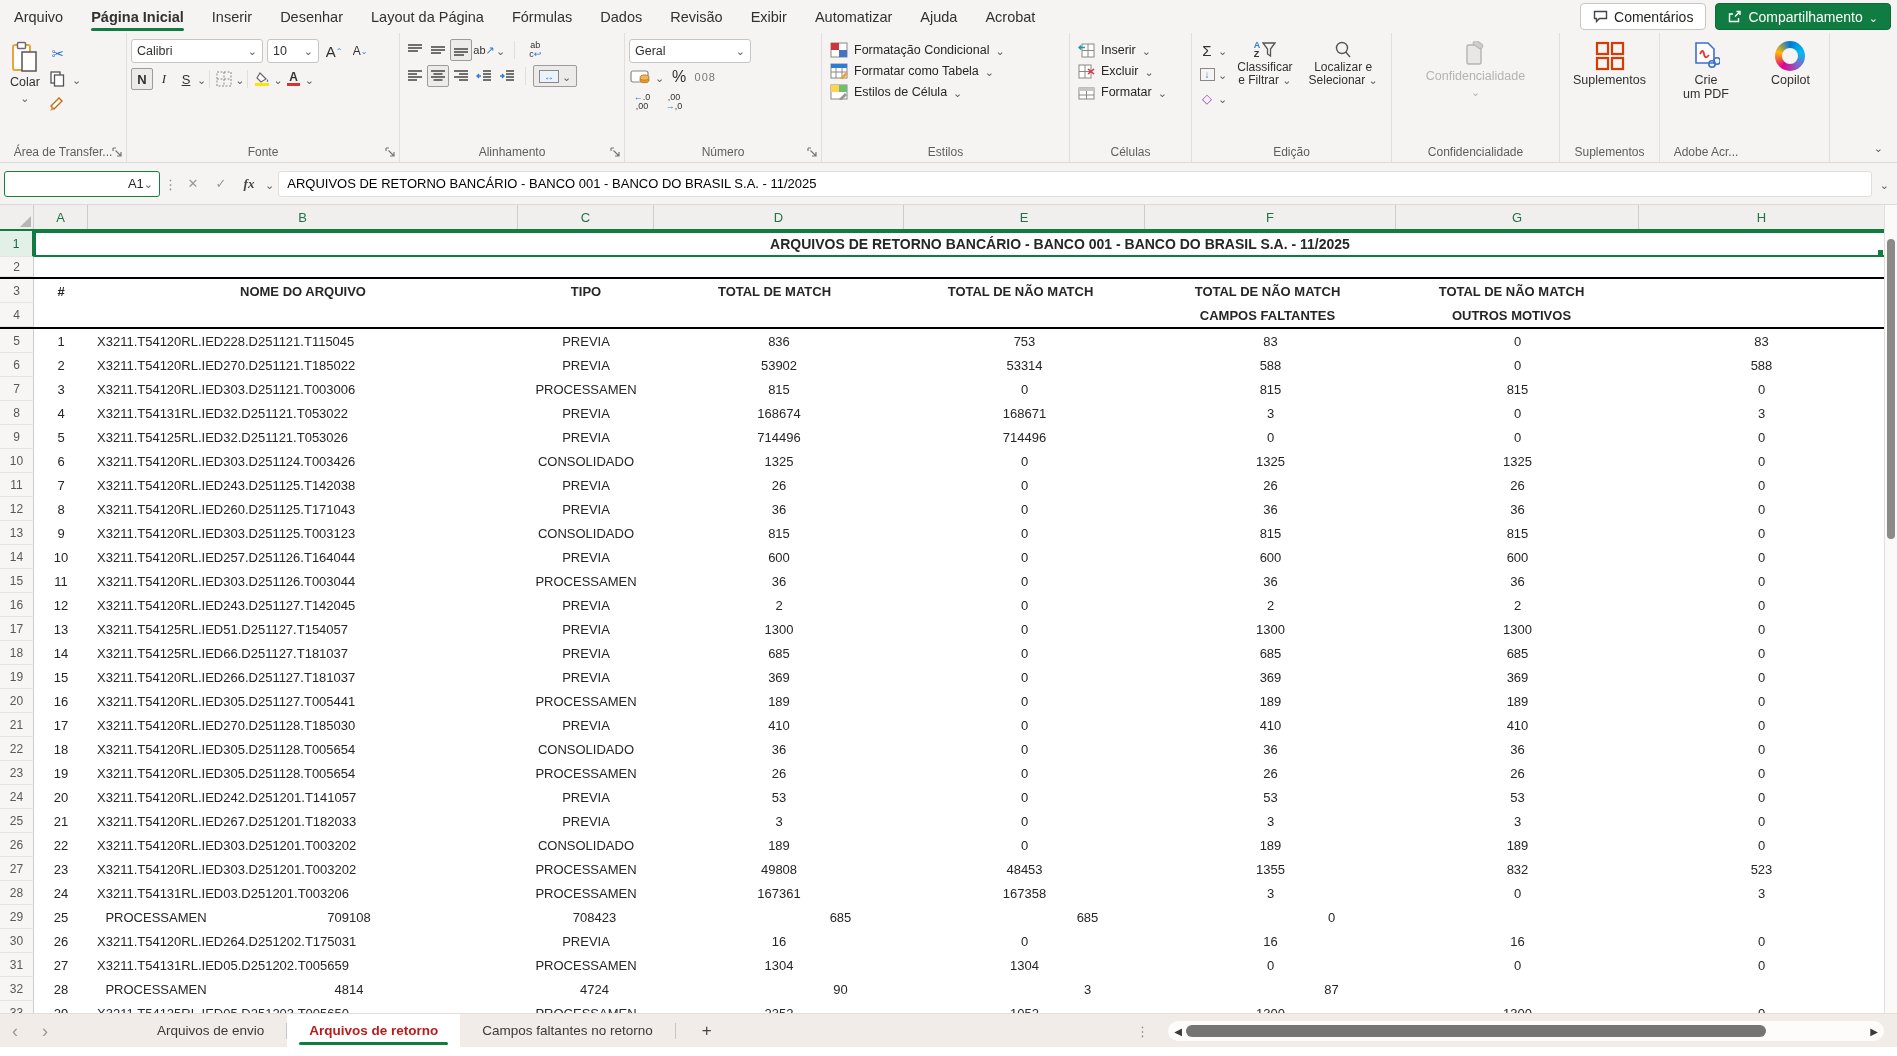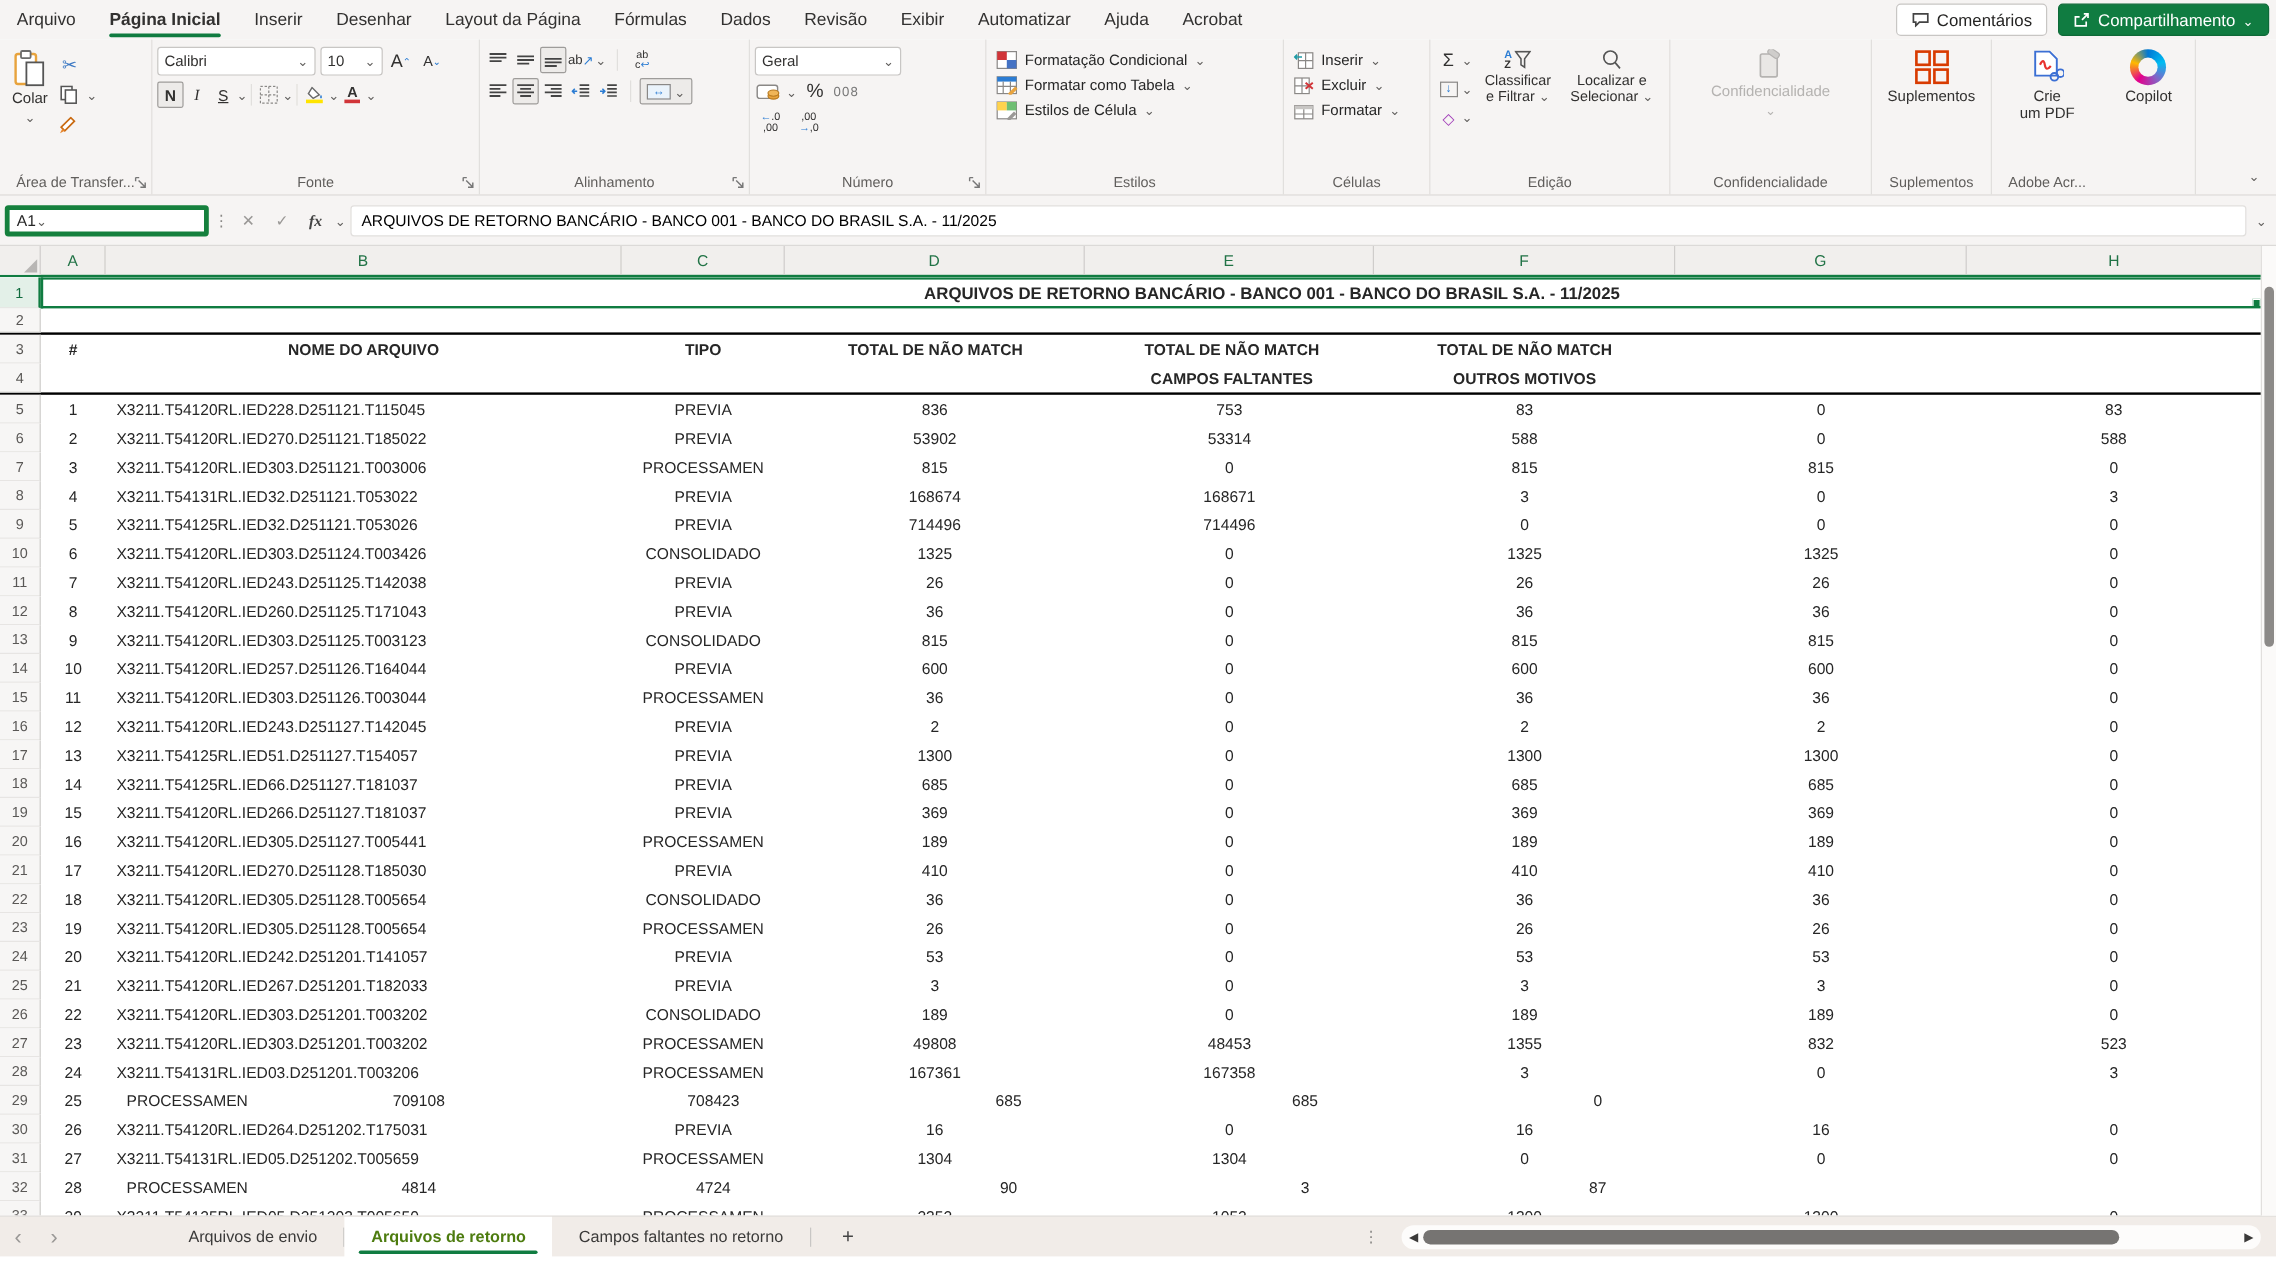--- a/index.html
+++ b/index.html
@@ -27,21 +27,21 @@
   .bigbtn { display:flex; flex-direction:column; align-items:center; justify-content:flex-start; gap:2px; font-size:12.5px; color:#323130; padding:4px 6px; border-radius:3px; }
   .smicon { width:24px; height:22px; display:flex; align-items:center; justify-content:center; }
   .ddbox { background:#fff; border:1px solid #c8c6c4; border-radius:3px; height:24px; display:flex; align-items:center; font-size:12.5px; padding:0 5px; justify-content:space-between; color:#323130; }
   .tbtn { min-width:22px; height:22px; display:flex; align-items:center; justify-content:center; font-size:13px; color:#323130; border-radius:2px; }
   .tbtn.boxed { border:1px solid #9e9c9a; background:#edebe9; }
   .vsep { width:1px; background:#e1dfdd; margin:2px 3px; }
   .grayed { color:#b5b3b1 !important; }
 
   
   #fbar { height:42px; background:#f6f4f3; display:flex; align-items:center; padding:6px 4px; gap:4px; border-bottom:1px solid #dcdad8; }
-  #namebox { width:170px; height:26px; background:#fff; border:4px solid #15803d; border-radius:3px; display:flex; align-items:center; font-size:13px; padding:0 6px; justify-content:flex-start; }
+  #namebox { width:156px; height:26px; background:#fff; border:1px solid #15803d; border-radius:3px; display:flex; align-items:center; font-size:13px; padding:0 6px; justify-content:flex-end; }
   .grip::after { content:"⋮"; color:#8a8886; font-size:13px; }
   .fbtn { width:24px; height:24px; display:flex; align-items:center; justify-content:center; font-size:13px; color:#9a9896; }
   .fx { font-style:italic; font-family:"Liberation Serif", serif; color:#444; font-weight:bold; }
   #formula-input { flex:1; height:26px; background:#fff; border:1px solid #e1dfdd; border-radius:3px; display:flex; align-items:center; font-size:13px; padding:0 8px; color:#000; white-space:nowrap; overflow:hidden; }
 
   
   #colheads { height:26px; display:flex; background:#f1efed; border-bottom:2px solid #107C41; }
   .cornercell { width:34px; position:relative; border-right:1px solid #cfcdcb; background:#f1efed; }
   .cornercell::after { content:""; position:absolute; right:2px; bottom:2px; border-left:11px solid transparent; border-bottom:11px solid #b8b6b4; }
   .colhead { display:flex; align-items:center; justify-content:center; font-size:13px; color:#217346; border-right:1px solid #cfcdcb; }
@@ -63,21 +63,21 @@
   .hcell span { height:24px; display:flex; align-items:center; }
 
   
   #vscroll { position:absolute; right:0; top:205px; width:13px; height:808px; background:#fbfaf9; border-left:1px solid #e1dfdd; z-index:5; }
   #vthumb { position:absolute; left:2px; right:2px; top:34px; height:300px; background:#8c8a88; border-radius:4px; }
 
   
   #sheetbar { height:34px; background:#f1ece8; display:flex; align-items:center; position:relative; border-top:1px solid #e1dfdd; }
   .navarr { width:30px; text-align:center; color:#9a9896; font-size:18px; line-height:1; }
   .stab { font-size:13.5px; color:#3b3a39; padding:0 22px; height:34px; display:flex; align-items:center; position:relative; }
-  .stab.active { background:#fff; font-weight:bold; color:#4d7c0f; }
+  .stab.active { background:#fff; font-weight:bold; color:#b91c1c; }
   .stab.active::after { content:""; position:absolute; left:12px; right:12px; bottom:3px; height:3px; background:#107C41; border-radius:2px; }
   .stabsep { width:1px; height:16px; background:#c8c6c4; }
   #addsheet { font-size:17px; color:#444; padding:0 26px; }
   #sheetkebab { position:absolute; left:1136px; font-size:15px; color:#444; }
   #hscroll { position:absolute; left:1168px; width:716px; height:20px; top:7px; background:#fdfcfb; border-radius:10px; display:flex; align-items:center; padding:0 4px; }
   #hscroll .harr { color:#3b3a39; font-size:10px; width:12px; text-align:center; }
   #hthumb { height:12px; width:580px; background:#767472; border-radius:6px; margin-left:2px; }
   #bottomstrip { height:9px; background:#fff; }
 
   svg { display:block; }
@@ -569,20 +569,24 @@
         <span></span>
       </div>
     <div class="hcell w-b">
         <span>NOME DO ARQUIVO</span>
         <span></span>
       </div>
     <div class="hcell w-c">
         <span>TIPO</span>
         <span></span>
       </div>
+    <div class="hcell w-e">
+        <span>TOTAL DE MATCH</span>
+        <span></span>
+      </div>
     <div class="hcell w-f">
         <span>TOTAL DE NÃO MATCH</span>
         <span></span>
       </div>
     <div class="hcell w-g">
         <span>TOTAL DE NÃO MATCH</span>
         <span>CAMPOS FALTANTES</span>
       </div>
     <div class="hcell w-h">
         <span>TOTAL DE NÃO MATCH</span>

